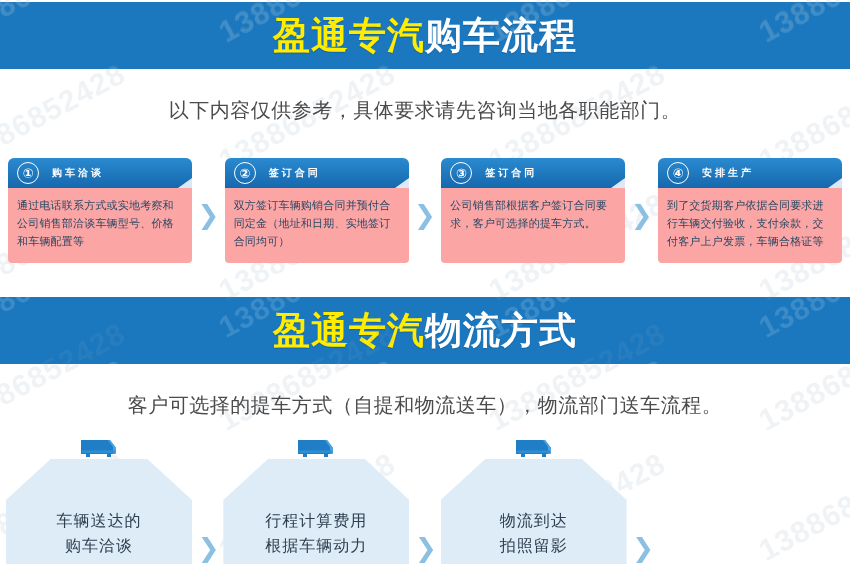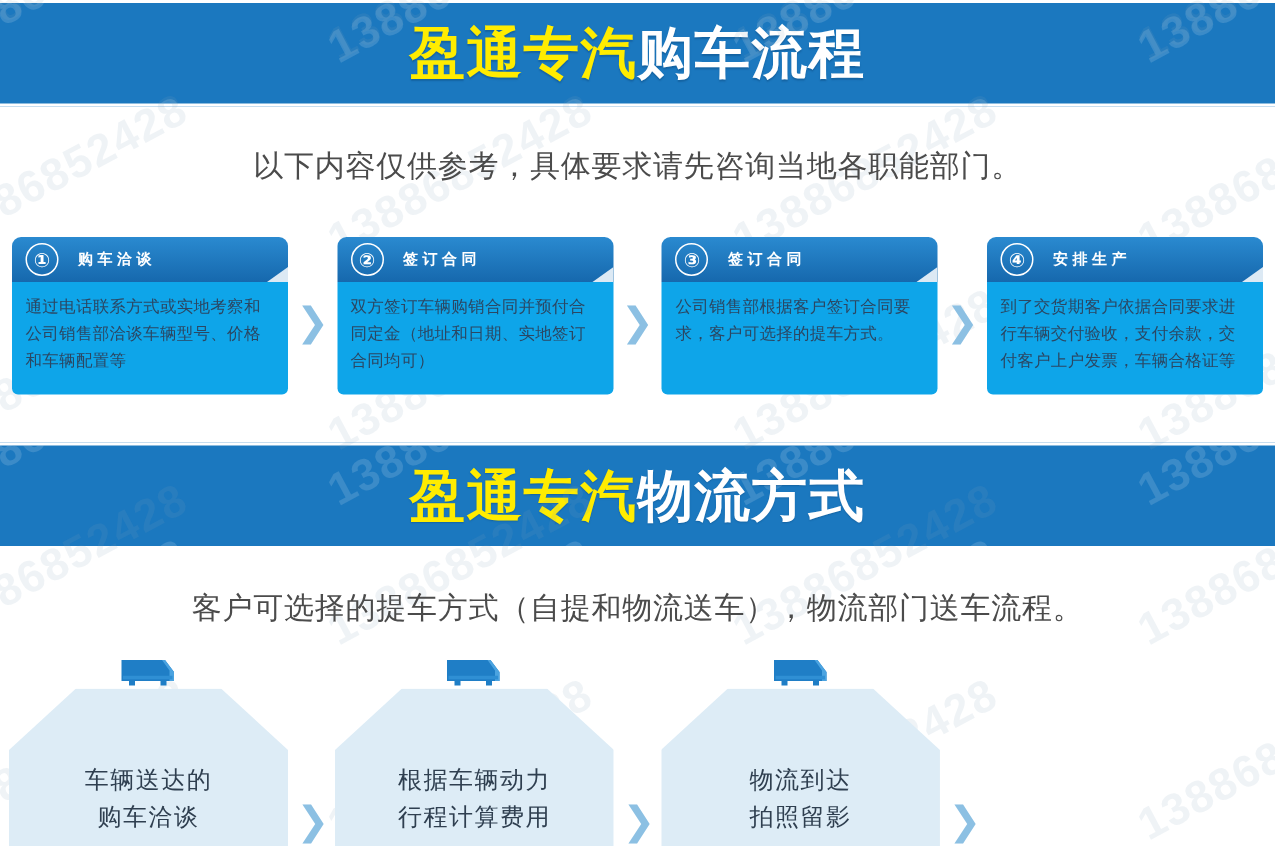--- a/index.html
+++ b/index.html
@@ -92,21 +92,21 @@
     line-height:1;
   }
   .proc-head-title{
     color:#ffffff;
     font-size:10px;
     font-weight:700;
     letter-spacing:3px;
     margin-left:13px;
   }
   .proc-body{
-    background:#0ea5e9;
+    background:#fca5a5;
     border-radius:0 0 4px 4px;
     min-height:75px;
     padding:9px 9px 10px 9px;
     font-size:11px;
     line-height:1.62;
     color:#2b4763;
     letter-spacing:.2px;
   }
   .chev{
     flex:none;
@@ -292,22 +292,22 @@
 
     <div class="log-card">
       <svg class="truck" viewBox="0 0 44 24">
         <path d="M4 3 L33 3 L39 11 L39 17 L4 17 Z" fill="#1f7ec6"></path>
         <path d="M33 3 L39 11 L39 17 L36 17 L36 10 L31 3 Z" fill="#4ba3e0"></path>
         <rect x="5" y="13.5" width="33" height="2.4" fill="#2f8fd4"></rect>
         <rect x="9" y="17" width="4" height="3" fill="#1f7ec6"></rect>
         <rect x="30" y="17" width="4" height="3" fill="#1f7ec6"></rect>
       </svg>
       <div class="pent">
+        <div class="pent-line">行程计算费用</div>
         <div class="pent-line">根据车辆动力</div>
-        <div class="pent-line">行程计算费用</div>
       </div>
     </div>
 
     <div class="chev-log">❯</div>
 
     <div class="log-card">
       <svg class="truck" viewBox="0 0 44 24">
         <path d="M4 3 L33 3 L39 11 L39 17 L4 17 Z" fill="#1f7ec6"></path>
         <path d="M33 3 L39 11 L39 17 L36 17 L36 10 L31 3 Z" fill="#4ba3e0"></path>
         <rect x="5" y="13.5" width="33" height="2.4" fill="#2f8fd4"></rect>

